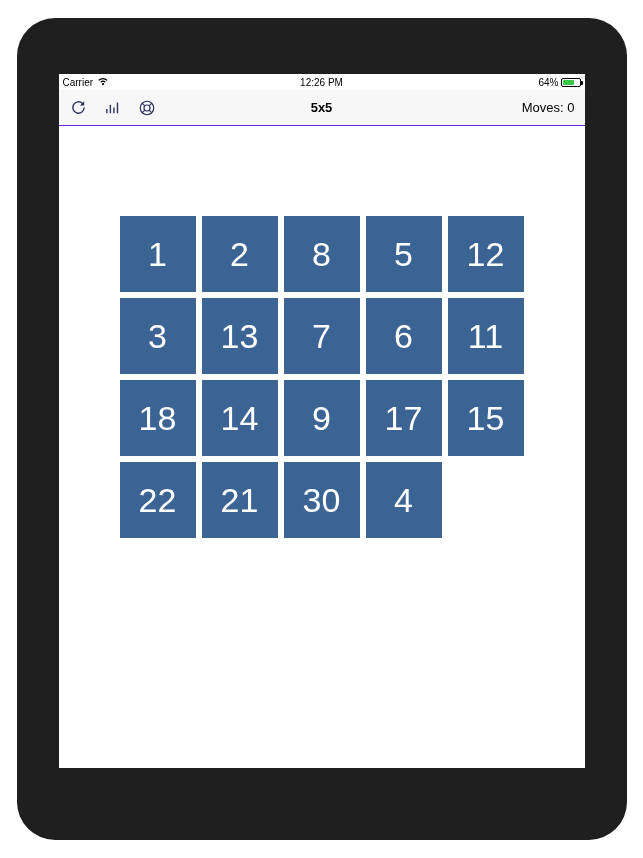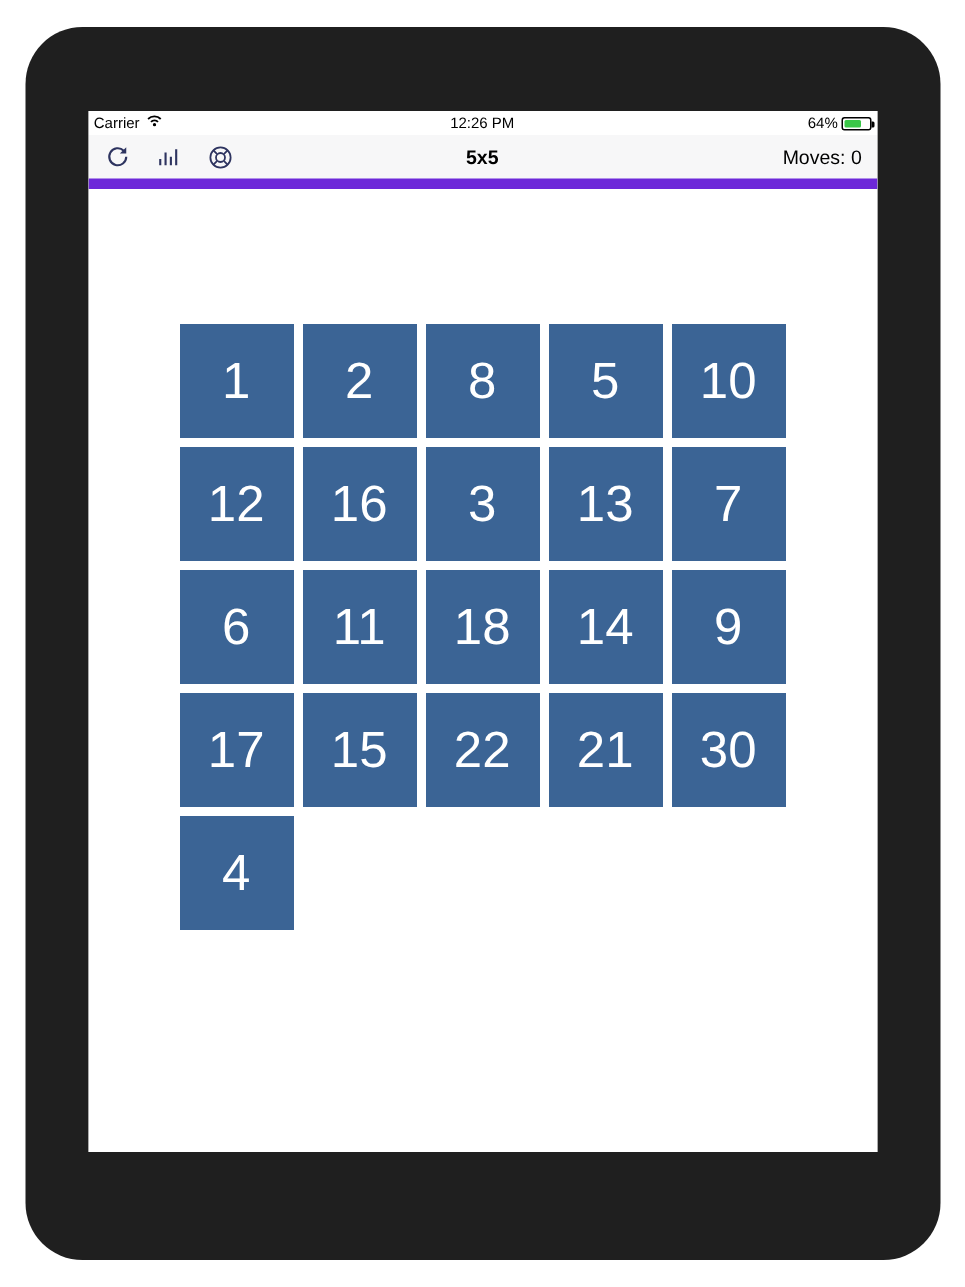--- a/index.html
+++ b/index.html
@@ -62,21 +62,21 @@
   }
   .battery .fill {
     position: absolute;
     left: 1px; top: 1px; bottom: 1px;
     background: #3ac748;
     border-radius: 1px;
   }
   .navbar {
     height: 36px;
     background: #f7f7f8;
-    border-bottom: 7px solid #6d28d9;
+    border-bottom: 1px solid #6d28d9;
     display: flex;
     align-items: center;
     padding: 0 10px;
     position: relative;
   }
   .navbar .nav-left { display: flex; align-items: center; gap: 14px; }
   .navbar .nav-title {
     position: absolute;
     left: 50%;
     transform: translateX(-50%);
@@ -175,23 +175,21 @@
       <div class="nav-title">5x5</div>
       <div class="nav-right">Moves: 0</div>
     </div>
 
     <div class="content">
       <div class="grid">
           <div class="tile">1</div>
           <div class="tile">2</div>
           <div class="tile">8</div>
           <div class="tile">5</div>
-          <div class="tile">10</div>
           <div class="tile">12</div>
-          <div class="tile">16</div>
           <div class="tile">3</div>
           <div class="tile">13</div>
           <div class="tile">7</div>
           <div class="tile">6</div>
           <div class="tile">11</div>
           <div class="tile">18</div>
           <div class="tile">14</div>
           <div class="tile">9</div>
           <div class="tile">17</div>
           <div class="tile">15</div>

